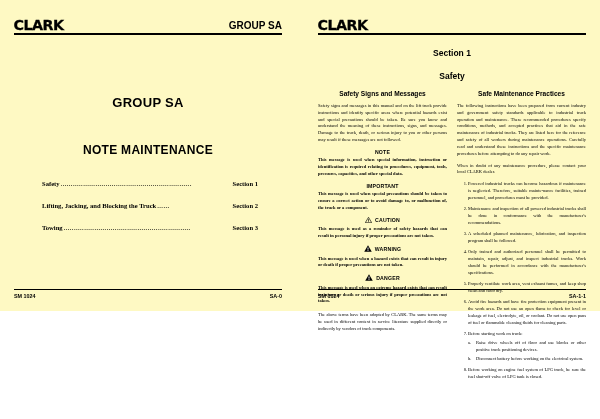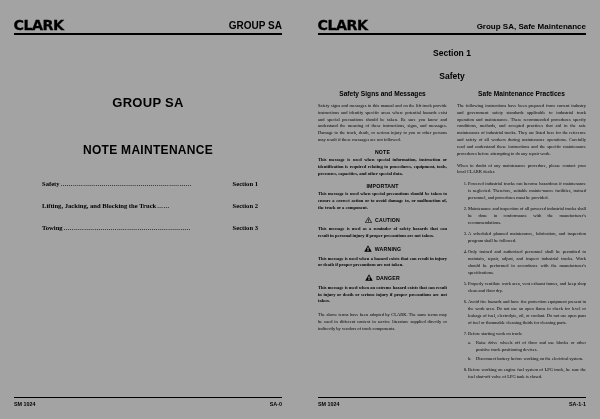--- a/index.html
+++ b/index.html
@@ -4,21 +4,21 @@
 <title>CLARK Service Manual - Group SA</title>
 <style>
   html,body{margin:0;padding:0;}
   body{
     width:600px;height:419px;overflow:hidden;
     background:#ffffff;
     font-family:"Liberation Serif", serif;
     color:#000;
   }
   .spread{display:flex;width:600px;height:419px;}
-  .page{position:relative;width:300px;height:419px;box-sizing:border-box;background:#a3a3a3;}
+  .page{position:relative;width:300px;height:311px;box-sizing:border-box;background:#fef9c3;}
   .page-inner{position:absolute;left:0;right:0;top:0;bottom:0;}
 
   
   .hdr{
     position:absolute;left:0;right:0;
     display:flex;align-items:flex-end;justify-content:space-between;
     padding-bottom:1px;
   }
   .page-left .hdr{top:18px;left:14px;right:18px;}
   .page-right .hdr{top:18px;left:18px;right:14px;}
@@ -195,21 +195,20 @@
       </div>
 
     </div>
   </div>
 
   <div class="page page-right">
     <div class="page-inner">
 
       <div class="hdr">
         <div class="logo">CLARK</div>
-        <div class="hdr-title">Group SA, Safe Maintenance</div>
       </div>
 
       <div class="sec-head">
         <div class="sec-num">Section 1</div>
         <div class="sec-name">Safety</div>
       </div>
 
       <div class="cols">
 
         <div class="col">

